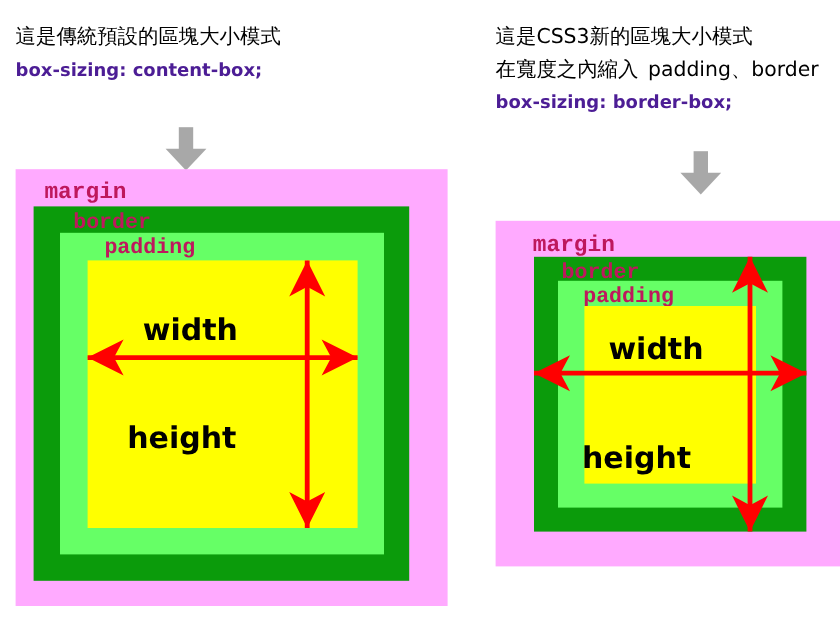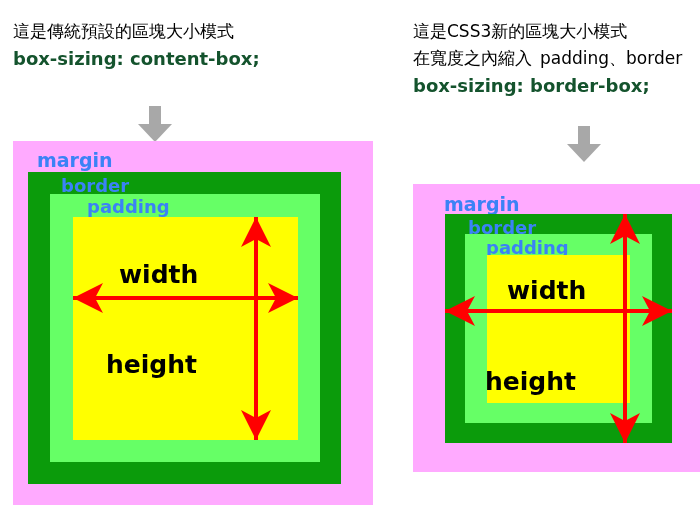--- a/index.html
+++ b/index.html
@@ -14,22 +14,22 @@
   
   .caption{position:absolute;}
   .caption .line{
     white-space:nowrap;
     line-height:27px;
     font-size:17px;
     color:#000000;
   }
   .caption .code{
     font-weight:bold;
-    color:#14532d;
-    font-size:18px;
+    color:#4c1d95;
+    font-size:15px;
     letter-spacing:0px;
   }
   .caption .lead{font-size:17px;}
   .caption .tail{font-size:17px;}
 
   
   .downarrow{position:absolute;width:34px;height:36px;}
   .downarrow .shaft{
     position:absolute;left:11px;top:0;width:12px;height:20px;background:#a8a8a8;
   }
@@ -44,23 +44,24 @@
   .boxmodel{position:absolute;}
   .layer{position:absolute;}
   .layer-margin{background:#ffaaff;}
   .layer-border{background:#0b9b0b;}
   .layer-padding{background:#66ff66;}
   .layer-content{background:#ffff00;}
 
   .layer-label{
     position:absolute;
     font-weight:bold;
-    color:#3b82f6;
+    color:#be185d;
     white-space:nowrap;
     line-height:1;
+    font-family:Liberation Mono, monospace;
   }
 
   
   .arrowset{position:absolute;left:0;top:0;width:100%;height:100%;pointer-events:none;}
   .arrowset svg{display:block;}
 
   .dimlabel{
     position:absolute;
     font-weight:bold;
     color:#000000;

